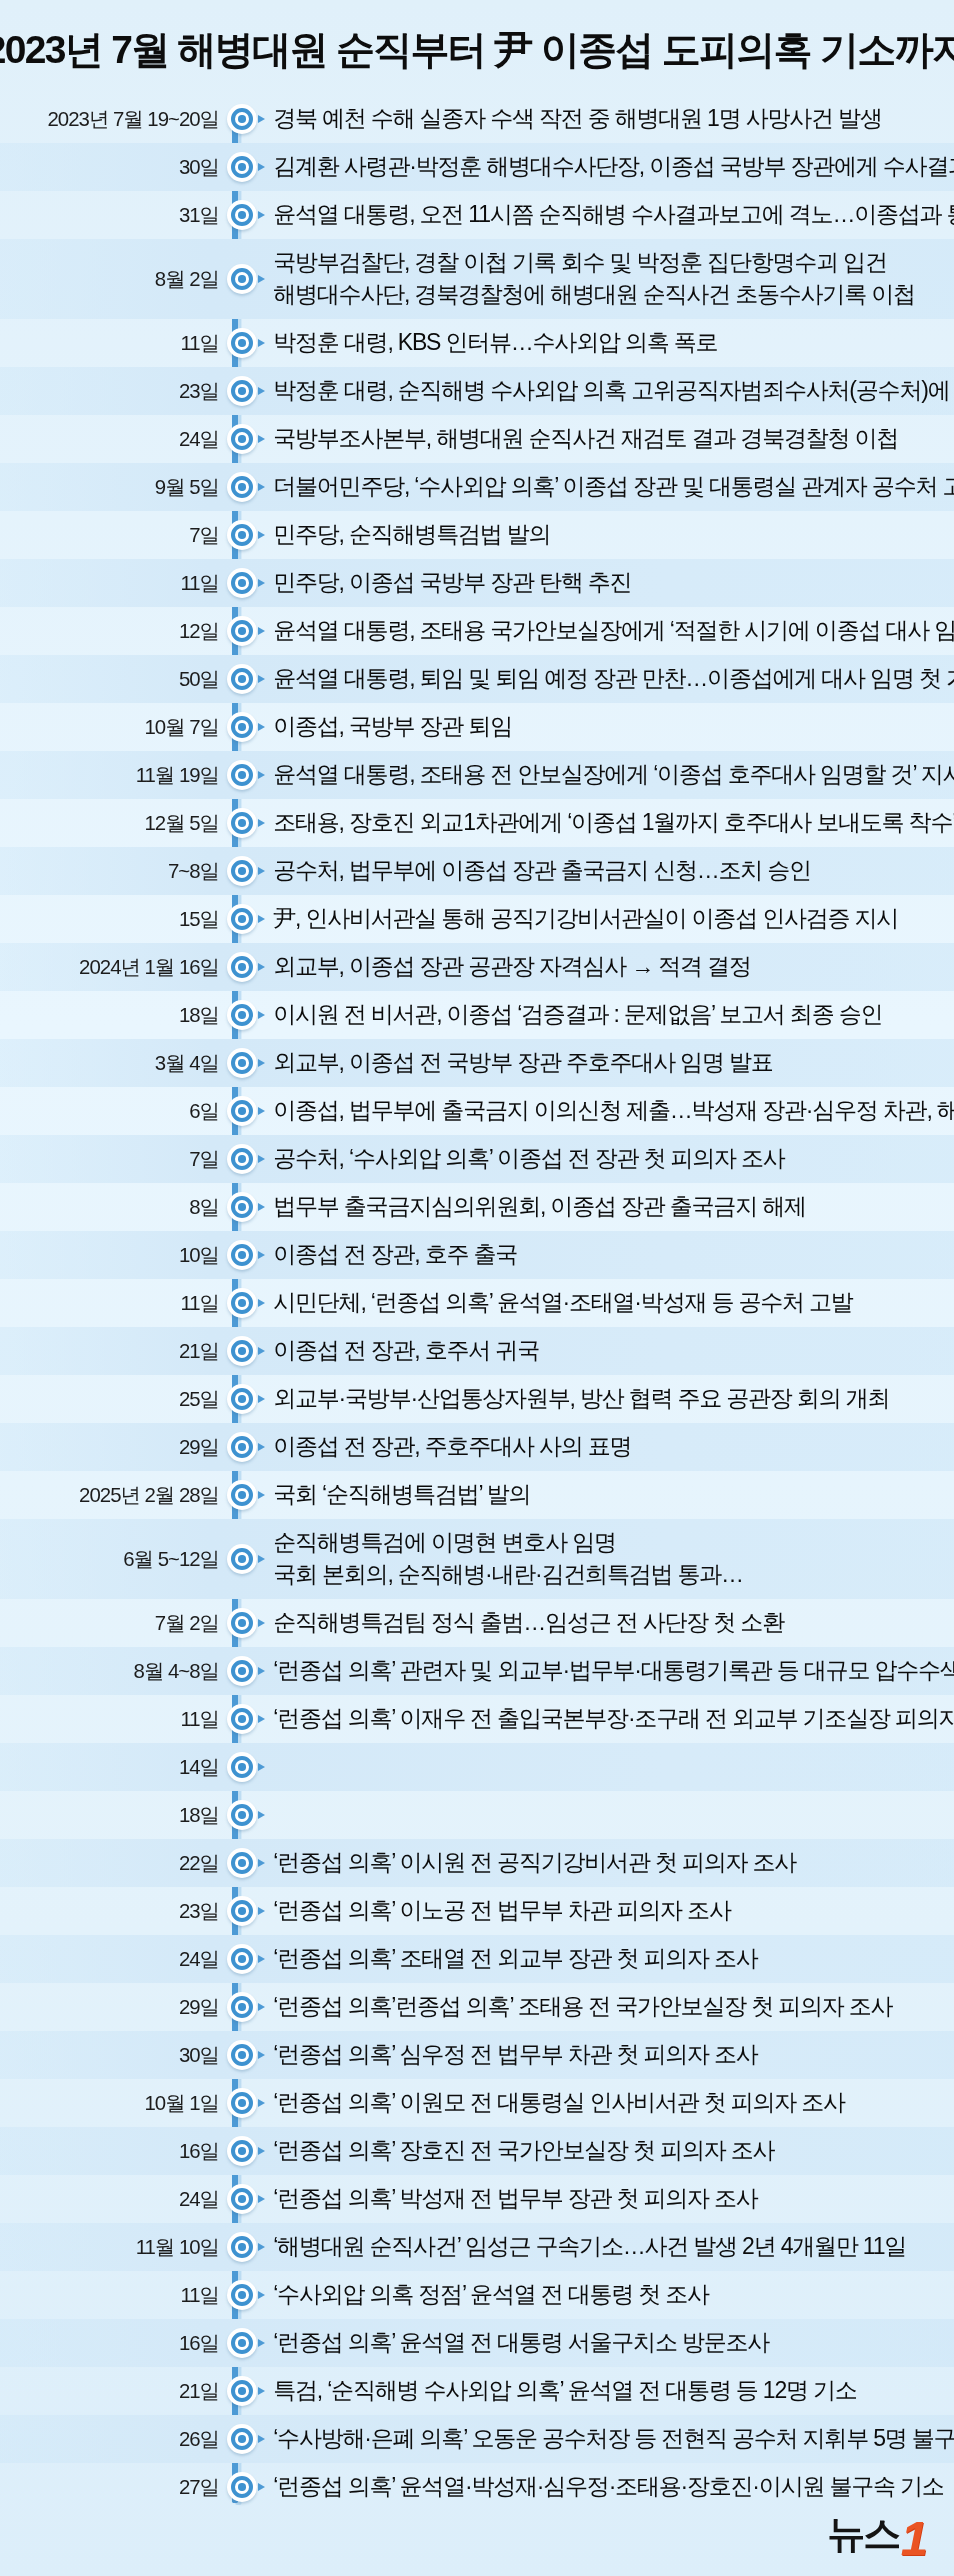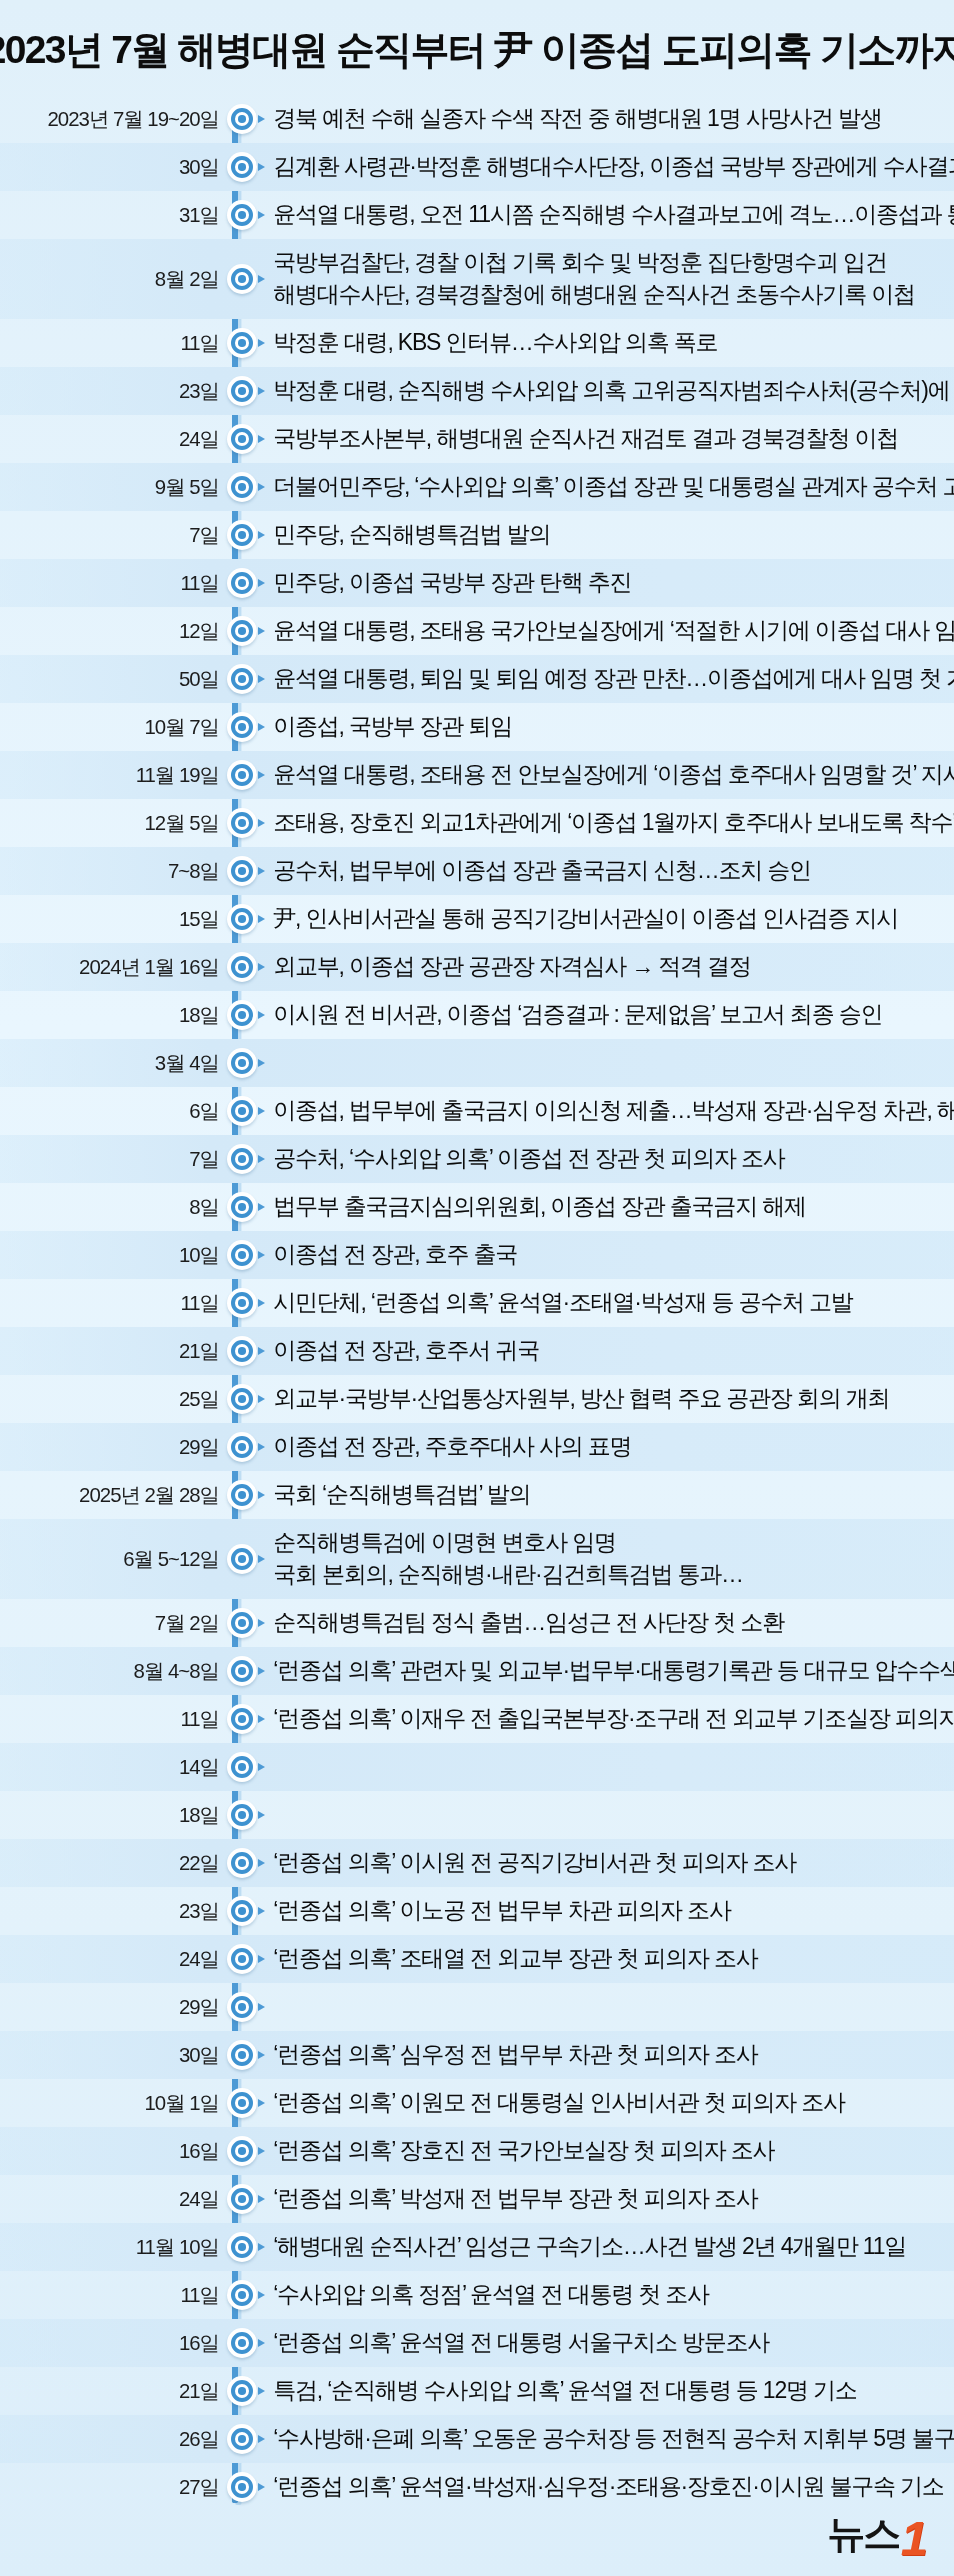--- a/index.html
+++ b/index.html
@@ -349,20 +349,23 @@
   </div>
 
   <div class="row striped">
     <div class="date">3월 4일</div>
     <div class="marker-cell">
       <div class="marker">
         <div class="marker-ring"></div>
         <div class="marker-pointer"></div>
       </div>
     </div>
+    <div class="text">
+          <div>외교부, 이종섭 전 국방부 장관 주호주대사 임명 발표</div>
+        </div>
   </div>
 
   <div class="row">
     <div class="date">6일</div>
     <div class="marker-cell">
       <div class="marker">
         <div class="marker-ring"></div>
         <div class="marker-pointer"></div>
       </div>
     </div>
@@ -588,20 +591,23 @@
   </div>
 
   <div class="row">
     <div class="date">29일</div>
     <div class="marker-cell">
       <div class="marker">
         <div class="marker-ring"></div>
         <div class="marker-pointer"></div>
       </div>
     </div>
+    <div class="text">
+          <div>‘런종섭 의혹’런종섭 의혹’ 조태용 전 국가안보실장 첫 피의자 조사</div>
+        </div>
   </div>
 
   <div class="row striped">
     <div class="date">30일</div>
     <div class="marker-cell">
       <div class="marker">
         <div class="marker-ring"></div>
         <div class="marker-pointer"></div>
       </div>
     </div>

